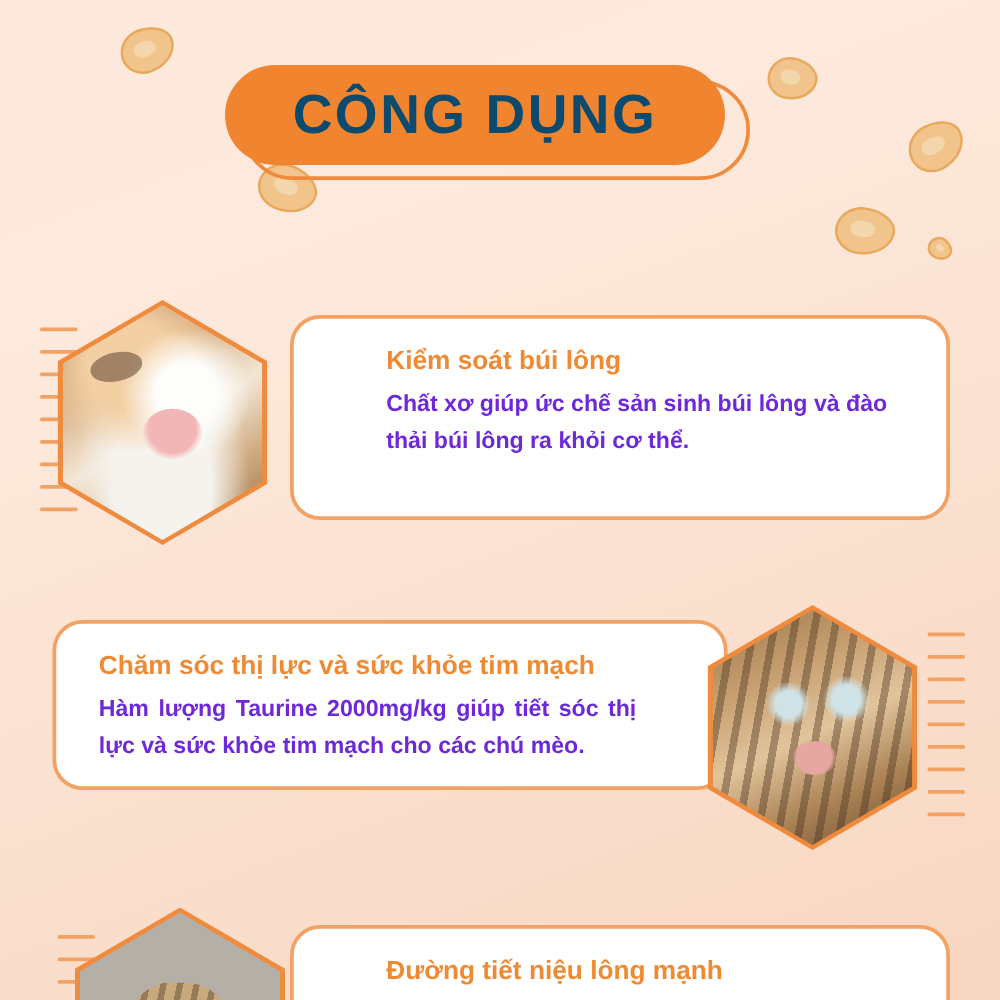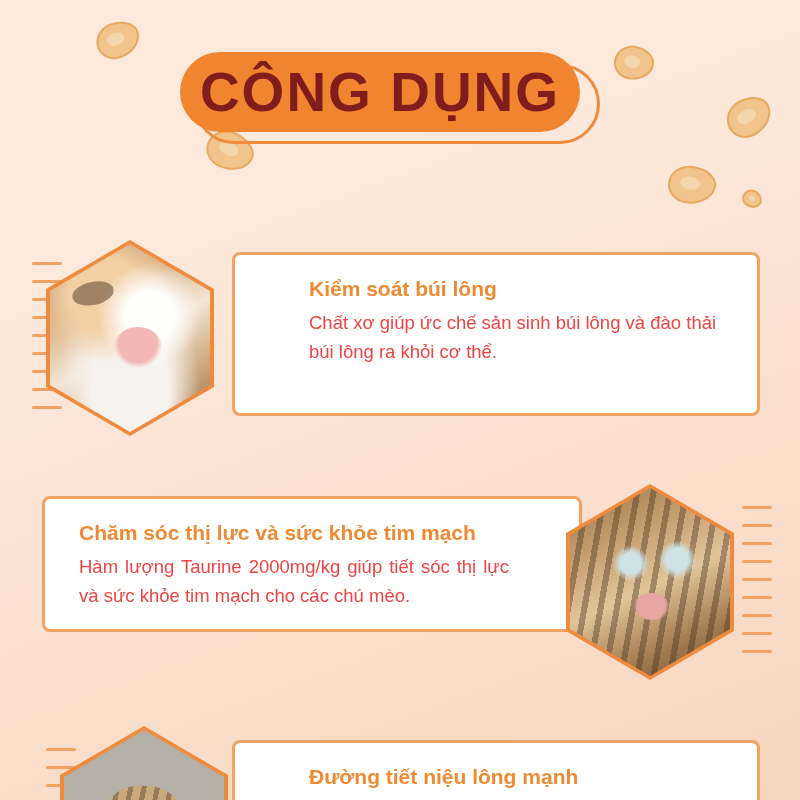--- a/index.html
+++ b/index.html
@@ -48,22 +48,22 @@
     position: absolute;
     left: 0; top: 0;
     width: 400px; height: 80px;
     background: #f0842f;
     border-radius: 40px;
     display: flex;
     align-items: center;
     justify-content: center;
   }
   .title-badge .txt {
-    color: #7f1d1d;
-    font-size: 55px;
+    color: #0c4a6e;
+    font-size: 44px;
     font-weight: bold;
     letter-spacing: 2px;
   }
   .hex-outline {
     position: absolute;
     width: 168px; height: 196px;
     clip-path: polygon(50% 0%, 100% 25%, 100% 75%, 50% 100%, 0% 75%, 0% 25%);
     background: #f08a3c;
   }
   .hex-inner {
@@ -130,37 +130,38 @@
     left: 0; width: 30px; height: 3px;
     background: #f2a262;
     border-radius: 2px;
   }
 
   
   .card {
     position: absolute;
     background: #ffffff;
     border: 3px solid #f2a262;
-    border-radius: 8px;
+    border-radius: 24px;
     padding: 22px 34px;
   }
   .card-1 { left: 232px; top: 252px; width: 528px; height: 164px; padding-left: 74px; }
   .card-2 { left: 42px;  top: 496px; width: 540px; height: 136px; padding-right: 70px; }
   .card-3 { left: 232px; top: 740px; width: 528px; height: 120px; padding-left: 74px; }
 
   .card h3 {
     color: #ef8a33;
     font-size: 21px;
     font-weight: bold;
     margin-bottom: 8px;
   }
   .card p {
-    color: #ef4444;
+    color: #6d28d9;
     font-size: 18.5px;
     line-height: 1.55;
+    font-weight: bold;
   }
   .justify { text-align: justify; }
 
   .hex-1 { left: 46px;  top: 240px; }
   .hex-2 { left: 566px; top: 484px; }
   .hex-3 { left: 60px;  top: 726px; }
 
   .dash-1 { left: 32px;  top: 262px; }
   .dash-2 { left: 736px; top: 506px; transform: scaleX(-1); }
   .dash-3 { left: 46px;  top: 748px; }

